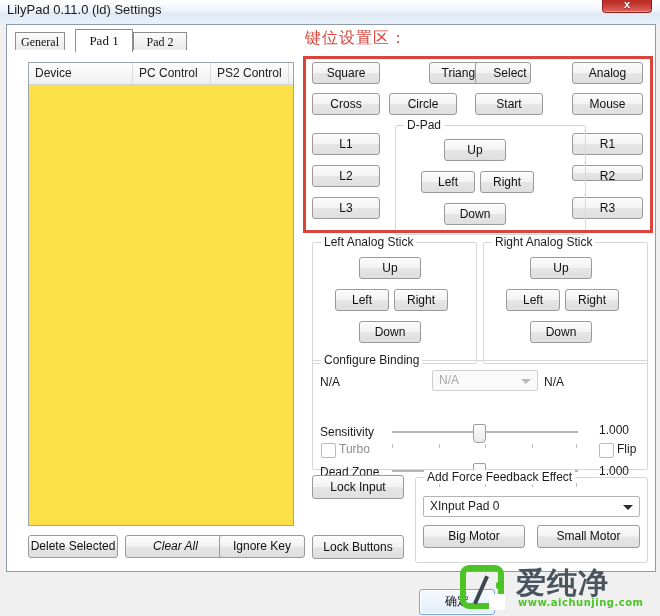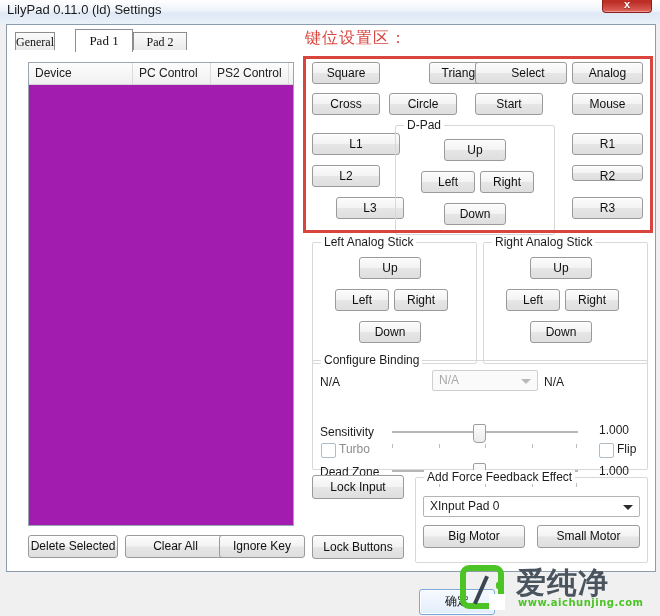--- a/index.html
+++ b/index.html
@@ -69,21 +69,21 @@
   .tab.active{
     top:1px;height:23px;line-height:21px;
     background:#ffffff;
     border-color:#8d8d8d;
     z-index:3;
     font-size:13px;
   }
   
   #device-list{
     position:absolute;left:21px;top:37px;width:266px;height:464px;
-    background:#a21caf;border:1px solid #9aa5b1;
+    background:#fde047;border:1px solid #9aa5b1;
     box-sizing:border-box;
   }
   #list-header{
     position:absolute;left:0;top:0;right:0;height:21px;
     background:linear-gradient(to bottom,#fdfdfd,#f0f0f0);
     border-bottom:1px solid #d5d5d5;
   }
   .col-head{
     position:absolute;top:0;height:21px;line-height:21px;
     font-size:12px;color:#202020;
@@ -213,57 +213,57 @@
     <div id="close-button">
       <div class="x">x</div>
     </div>
   </div>
 
   <div id="client">
 
     <div id="inner-panel">
 
       <div id="tab-strip">
-        <div class="tab" style="left:0px;width:40px;">General</div>
+        <div class="tab" style="left:0px;width:50px;">General</div>
         <div class="tab active" style="left:60px;width:58px;">Pad 1</div>
         <div class="tab" style="left:118px;width:54px;">Pad 2</div>
       </div>
 
       <div id="device-list">
         <div id="list-header">
           <div class="col-head" style="left:0px;width:104px;">Device</div>
           <div class="col-head" style="left:104px;width:78px;">PC Control</div>
           <div class="col-head" style="left:182px;width:78px;">PS2 Control</div>
           <div class="col-head" style="left:260px;width:6px;border-right:none;"></div>
         </div>
       </div>
 
       <div class="btn" style="left:21px;top:510px;width:90px;height:23px;line-height:21px;">Delete Selected</div>
-      <div class="btn" style="left:118px;top:510px;width:101px;height:23px;line-height:21px;">Clear All</div>
+      <div class="btn" style="left:118px;top:510px;width:101px;height:23px;line-height:21px;font-style:italic;">Clear All</div>
       <div class="btn" style="left:212px;top:510px;width:86px;height:23px;line-height:21px;">Ignore Key</div>
 
       <div class="btn" style="left:305px;top:37px;width:68px;height:22px;line-height:20px;">Square</div>
       <div class="btn" style="left:382px;top:37px;width:68px;height:22px;line-height:20px;margin-left:40px;">Triangle</div>
-      <div class="btn" style="left:468px;top:37px;width:92px;height:22px;line-height:20px;padding-left:14px;">Select</div>
+      <div class="btn" style="left:468px;top:37px;width:56px;height:22px;line-height:20px;padding-left:14px;">Select</div>
       <div class="btn" style="left:565px;top:37px;width:71px;height:22px;line-height:20px;">Analog</div>
 
       <div class="btn" style="left:305px;top:68px;width:68px;height:22px;line-height:20px;">Cross</div>
       <div class="btn" style="left:382px;top:68px;width:68px;height:22px;line-height:20px;">Circle</div>
       <div class="btn" style="left:468px;top:68px;width:68px;height:22px;line-height:20px;">Start</div>
       <div class="btn" style="left:565px;top:68px;width:71px;height:22px;line-height:20px;">Mouse</div>
 
-      <div class="btn" style="left:305px;top:108px;width:88px;height:22px;line-height:20px;">L1</div>
+      <div class="btn" style="left:305px;top:108px;width:68px;height:22px;line-height:20px;">L1</div>
       <div class="btn" style="left:305px;top:140px;width:68px;height:22px;line-height:20px;">L2</div>
-      <div class="btn" style="left:305px;top:172px;width:68px;height:22px;line-height:20px;margin-left:24px;">L3</div>
+      <div class="btn" style="left:305px;top:172px;width:68px;height:22px;line-height:20px;">L3</div>
 
       <div class="btn" style="left:565px;top:108px;width:71px;height:22px;line-height:20px;">R1</div>
       <div class="btn" style="left:565px;top:140px;width:71px;height:16px;line-height:20px;">R2</div>
       <div class="btn" style="left:565px;top:172px;width:71px;height:22px;line-height:20px;">R3</div>
 
-      <div class="group" style="left:388px;top:100px;width:160px;height:110px;text-align:center;">
+      <div class="group" style="left:388px;top:100px;width:191px;height:110px;text-align:center;">
         <div class="group-title">D-Pad</div>
       </div>
       <div class="btn" style="left:437px;top:114px;width:62px;height:22px;line-height:20px;">Up</div>
       <div class="btn" style="left:414px;top:146px;width:54px;height:22px;line-height:20px;">Left</div>
       <div class="btn" style="left:473px;top:146px;width:54px;height:22px;line-height:20px;">Right</div>
       <div class="btn" style="left:437px;top:178px;width:62px;height:22px;line-height:20px;">Down</div>
 
       <div class="group" style="left:305px;top:217px;width:165px;height:122px;">
         <div class="group-title">Left Analog Stick</div>
       </div>

